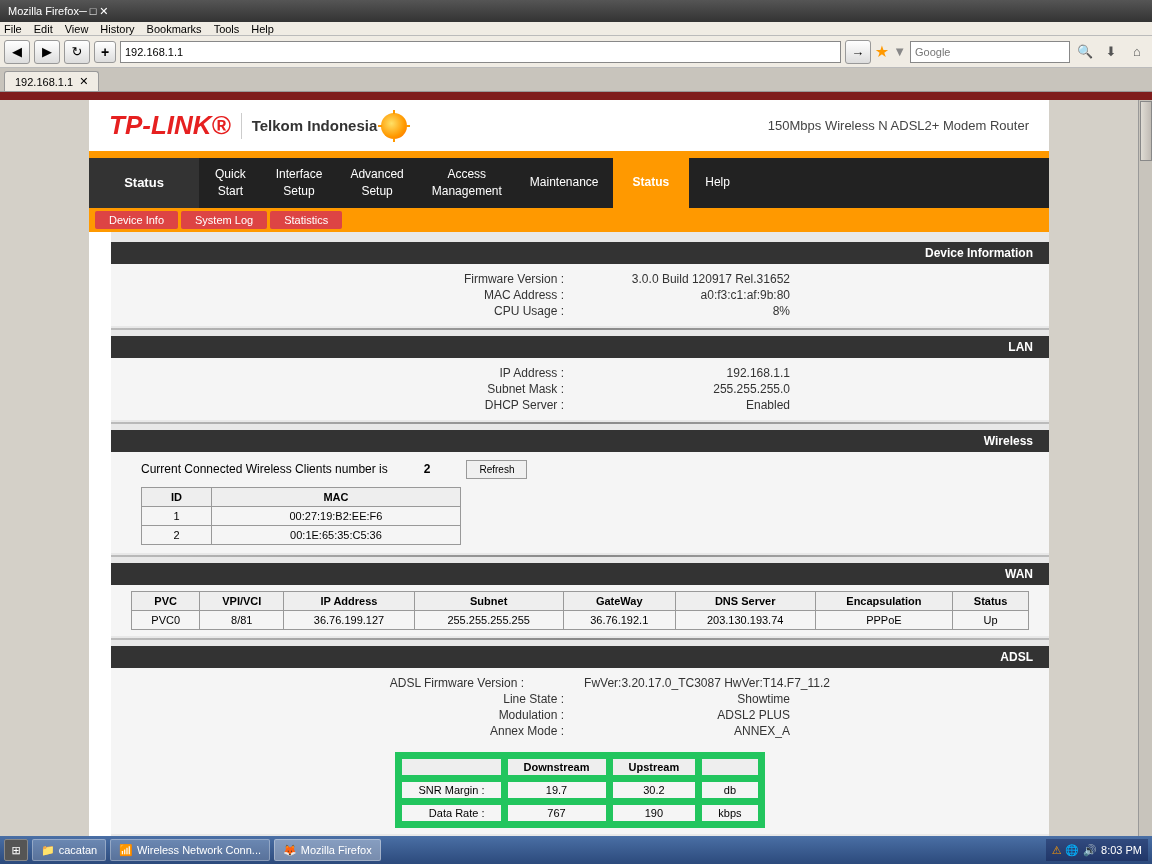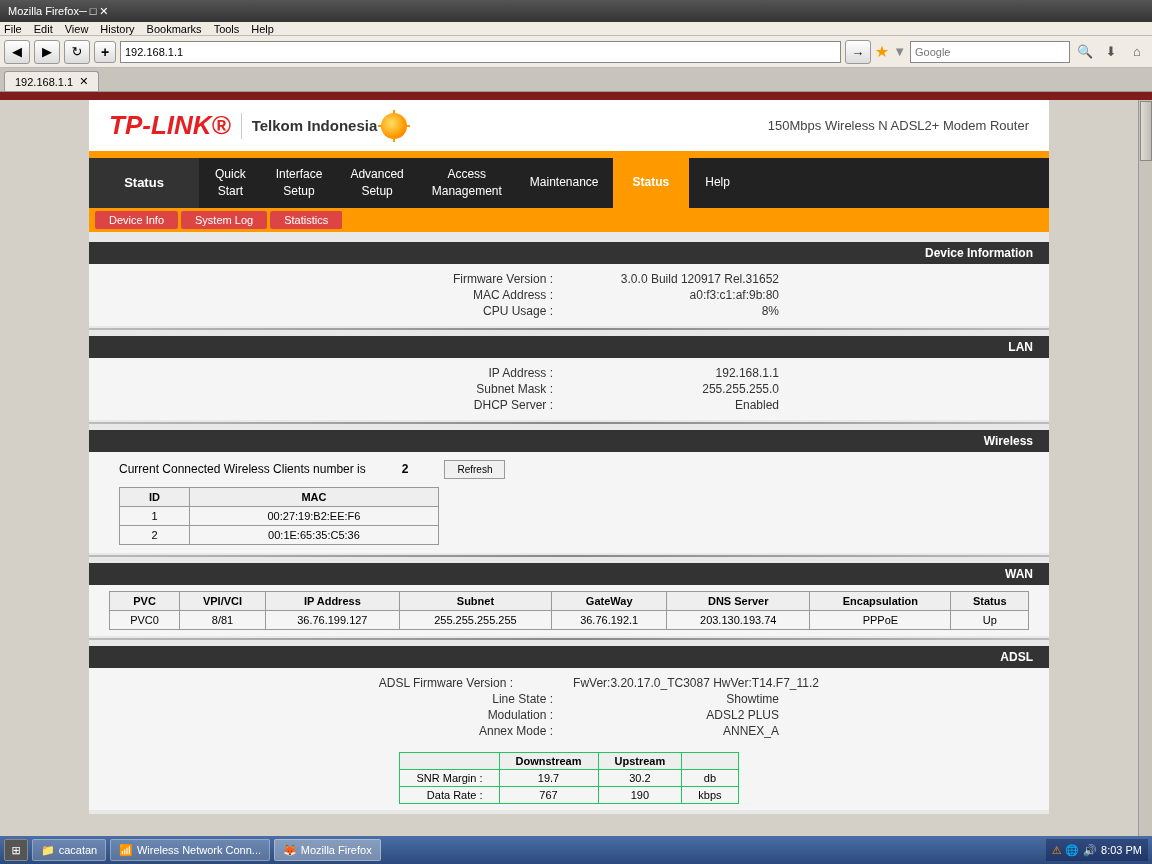--- a/index.html
+++ b/index.html
@@ -183,21 +183,21 @@
     }
     .wan-table th { background: #eee; font-weight: bold; }
     .adsl-table {
       border-collapse: collapse;
       margin-top: 6px;
     }
     .adsl-table th, .adsl-table td {
       padding: 2px 16px;
       text-align: center;
       font-size: 11px;
-      border: 1px solid #22c55e;
+      border: 7px solid #22c55e;
     }
     .adsl-table th { background: #eee; }
 
     
     .taskbar {
       position: fixed;
       bottom: 0; left: 0; right: 0;
       height: 28px;
       background: linear-gradient(to bottom, #4a6fa5, #2c4a7c);
       display: flex;
@@ -374,21 +374,21 @@
           <span>Help</span>
         </div>
       </div>
 
       <div class="sub-nav-container">
         <div class="sub-nav-btn">Device Info</div>
         <div class="sub-nav-btn">System Log</div>
         <div class="sub-nav-btn">Statistics</div>
       </div>
 
-      <div style="background:#e8e8e8; padding: 4px 0;">
+      <div style="background:#e8e8e8; padding: 4px 0; margin-left: 22px;">
 
         <div class="section-header">
           <span>Device Information</span>
         </div>
         <div style="background:#f5f5f5; padding: 6px 0;">
           <div class="info-row">
             <span class="info-label">Firmware Version :</span>
             <span class="info-value">3.0.0 Build 120917 Rel.31652</span>
           </div>
           <div class="info-row">

